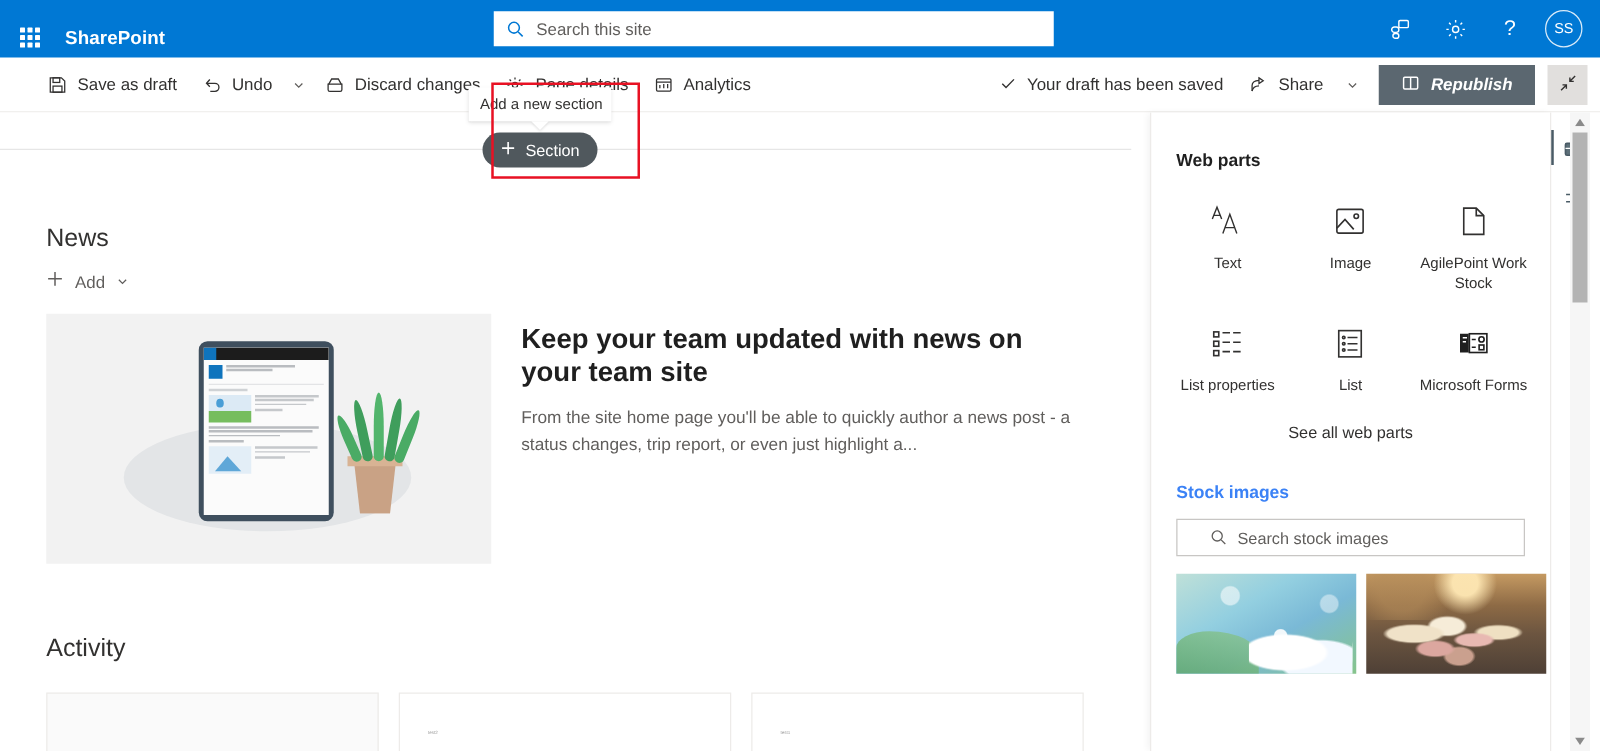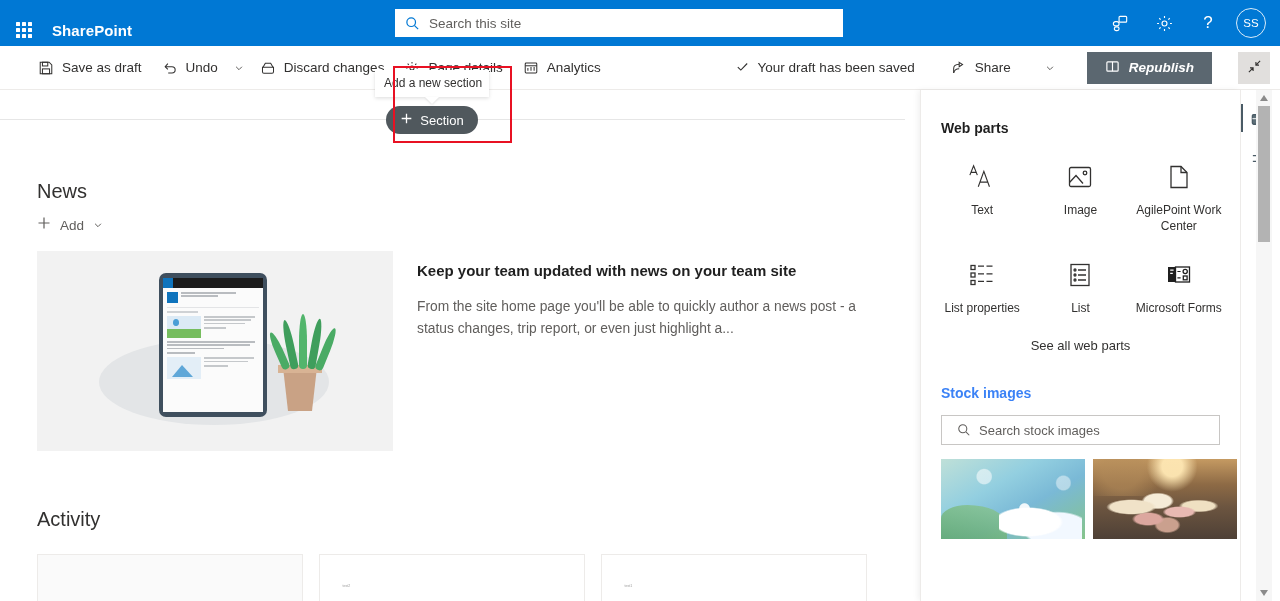--- a/index.html
+++ b/index.html
@@ -72,21 +72,21 @@
     display: flex; align-items: center; gap: 8px;
     height: 40px; padding: 0 10px; cursor: pointer;
     font-size: 13.5px; color: #323130; white-space: nowrap;
   }
   .cmd-ico { display: flex; align-items: center; color: #323130; }
   .cmd-caret {
     display: flex; align-items: center; justify-content: center;
     height: 40px; width: 22px; cursor: pointer; color: #605e5c;
   }
   .cmd-right {
-    position: absolute; right: 10px; display: flex; align-items: center; gap: 18px;
+    position: absolute; right: 10px; display: flex; align-items: center; gap: 2px;
   }
   .saved-state {
     display: flex; align-items: center; gap: 8px;
     font-size: 13.5px; color: #323130; padding: 0 8px; white-space: nowrap;
   }
   .share-item {
     display: flex; align-items: center; gap: 8px; height: 40px;
     padding: 0 10px; font-size: 13.5px; cursor: pointer; white-space: nowrap;
   }
   .republish {
@@ -154,21 +154,21 @@
     margin-top: 12px; font-size: 13.5px; color: #605e5c; cursor: pointer;
     width: 72px;
   }
   .news-card { display: flex; gap: 24px; margin-top: 18px; }
   .news-thumb {
     width: 356px; height: 200px; background: #f2f2f2;
     position: relative; flex: none; overflow: hidden; cursor: pointer;
   }
   .news-body { padding-top: 6px; width: 440px; }
   .news-title {
-    font-size: 15px; font-weight: bold; color: #1f1f1f;
+    font-size: 22px; font-weight: bold; color: #1f1f1f;
     line-height: 27px; cursor: pointer;
   }
   .news-desc {
     margin-top: 12px; font-size: 13.8px; color: #605e5c; line-height: 22px;
   }
 
   
   .ill-shadow {
     position: absolute; left: 62px; top: 88px; width: 230px; height: 86px;
     background: #e3e5e7; border-radius: 50%;
@@ -287,21 +287,21 @@
     display: block; margin: 14px auto 0; text-align: center;
     font-size: 13px; color: #323130; background: transparent; border: 0;
     cursor: pointer; font-family: "Liberation Sans", sans-serif;
   }
   .stock-title {
     font-size: 14px; font-weight: bold; color: #3b82f6;
     padding: 0 20px; margin-top: 32px;
   }
   .stock-search {
     margin: 14px 20px 0; height: 30px; border: 1px solid #c8c6c4;
-    display: flex; align-items: center; padding: 0 15px; background: #fff;
+    display: flex; align-items: center; padding: 0 26px; background: #fff;
   }
   .stock-search .s-ico { color: #605e5c; margin-right: 8px; display: flex; }
   .stock-search input {
     border: 0; outline: 0; width: 100%; font-size: 13px;
     font-family: "Liberation Sans", sans-serif; color: #323130;
   }
   .stock-search input::placeholder { color: #605e5c; }
   .stock-grid {
     display: flex; gap: 8px; padding: 14px 20px 0;
   }
@@ -679,21 +679,21 @@
         <span class="wp-label">Image</span>
       </div>
 
       <div class="wp-item">
         <span class="wp-icon">
           <svg width="26" height="28" viewBox="0 0 26 28" fill="none" stroke="currentColor" stroke-width="1.3">
             <path d="M5 3.5h10l6 6v15H5z"></path>
               <path d="M15 3.5v6h6"></path>
           </svg>
         </span>
-        <span class="wp-label">AgilePoint Work Center</span>
+        <span class="wp-label">AgilePoint Work Stock</span>
       </div>
 
       <div class="wp-item">
         <span class="wp-icon">
           <svg width="28" height="26" viewBox="0 0 28 26" fill="none" stroke="currentColor" stroke-width="1.3">
             <rect x="3" y="3.5" width="4" height="4"></rect>
               <rect x="3" y="11" width="4" height="4"></rect>
             <rect x="3" y="18.5" width="4" height="4"></rect>
             <path d="M10 4.2h6M18.5 4.2h6M10 11.8h6M18.5 11.8h6M10 19.3h6M18.5 19.3h6"></path>
           </svg>

